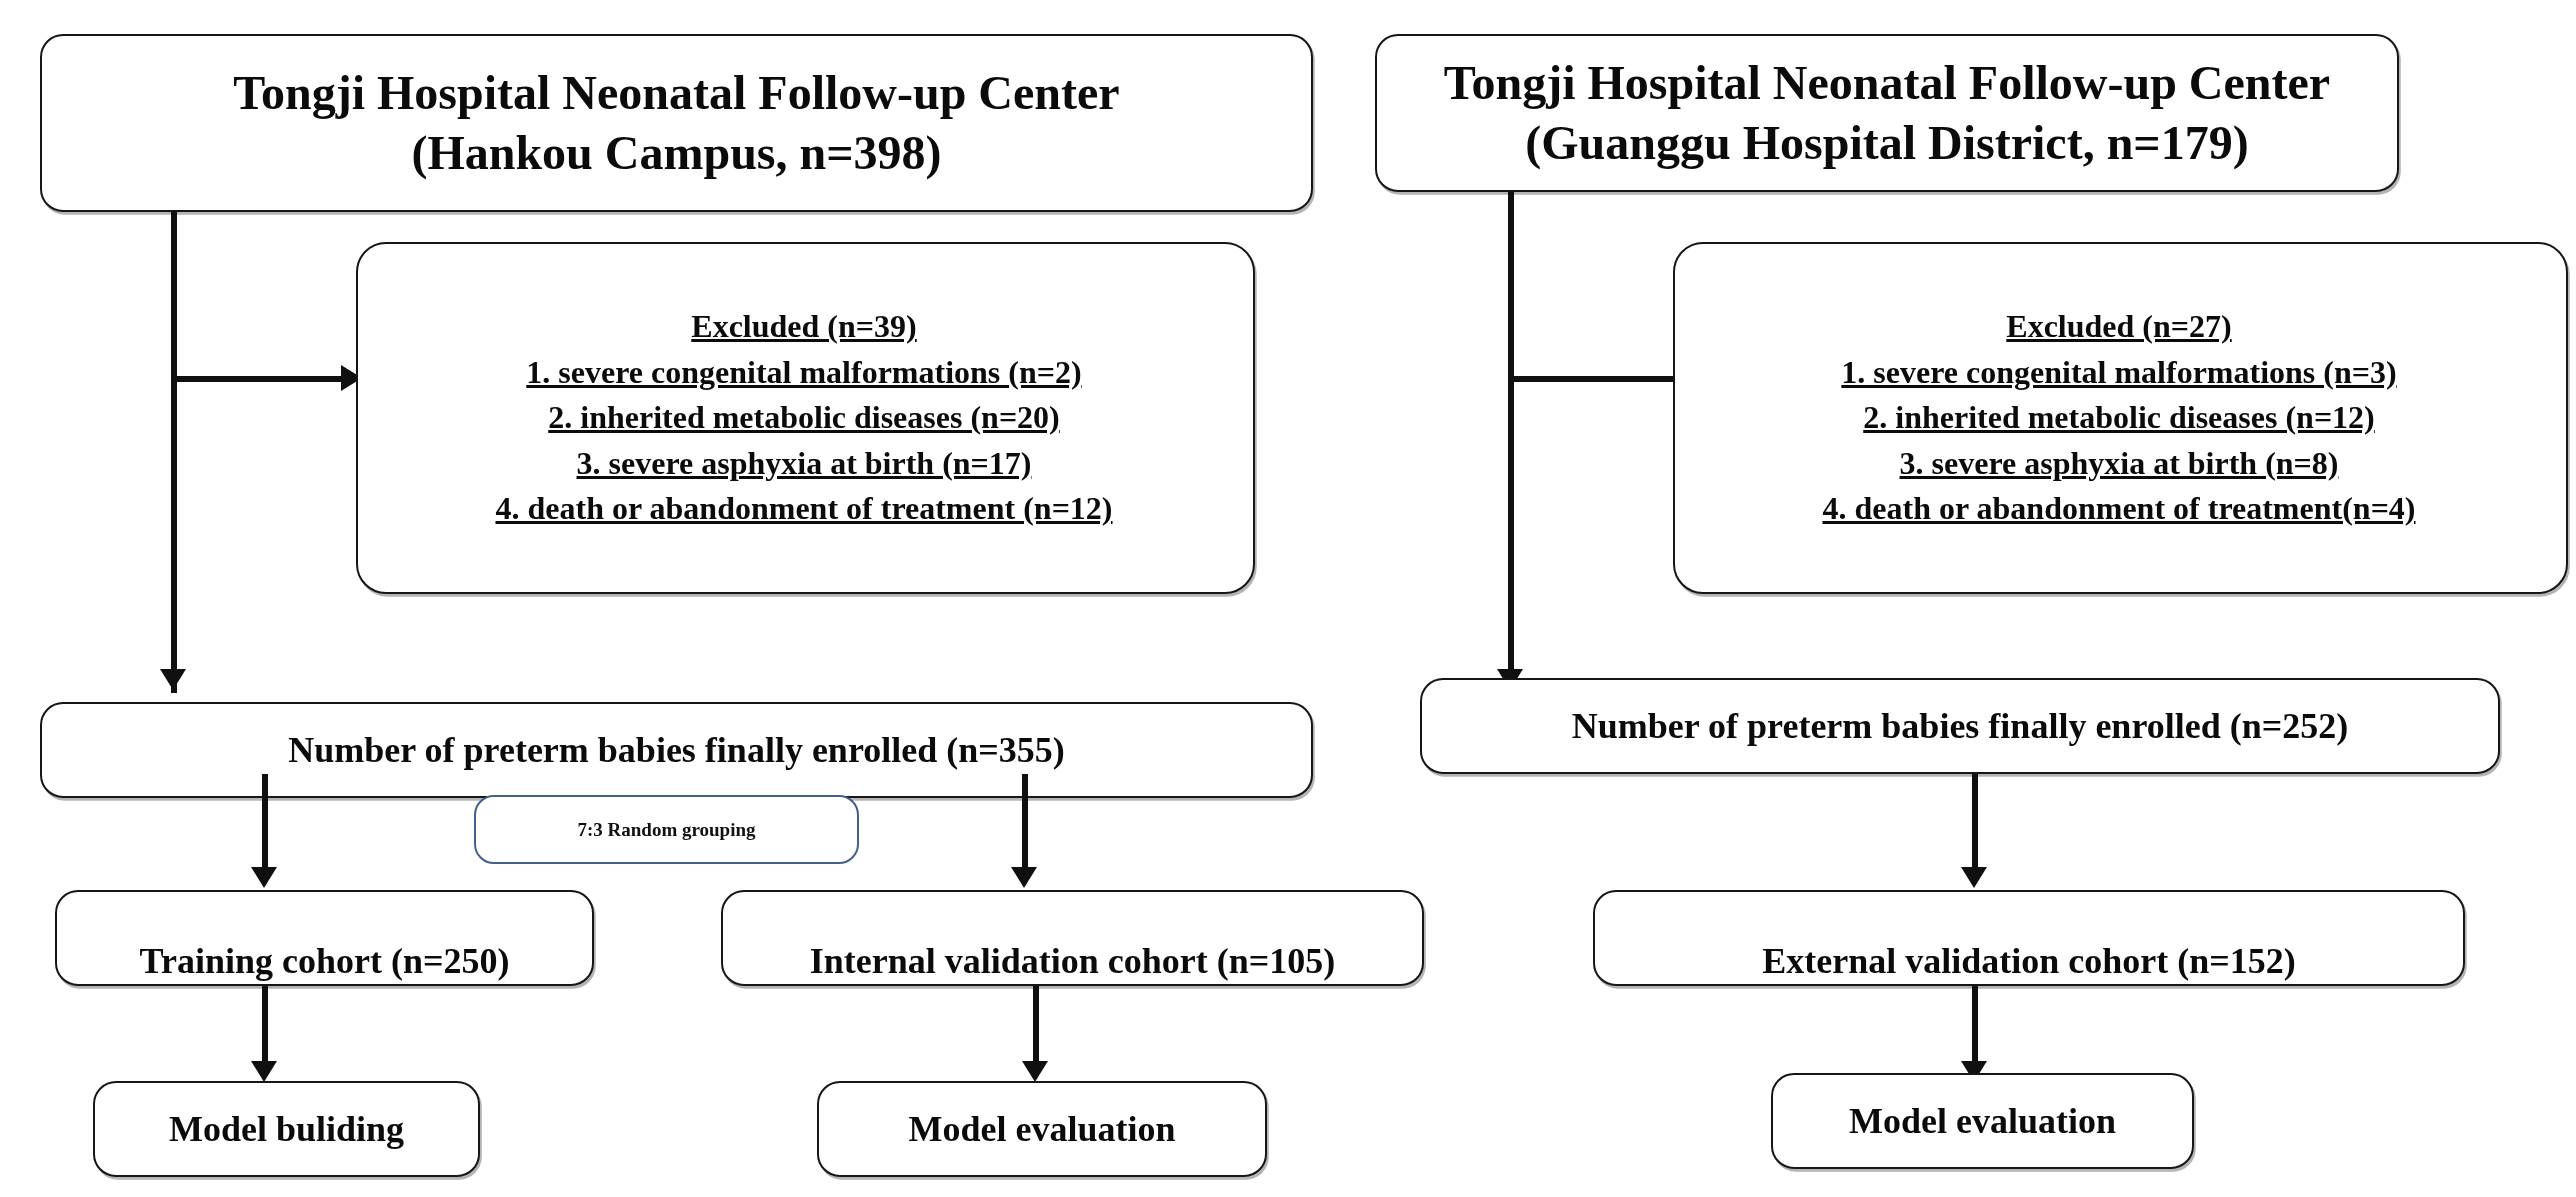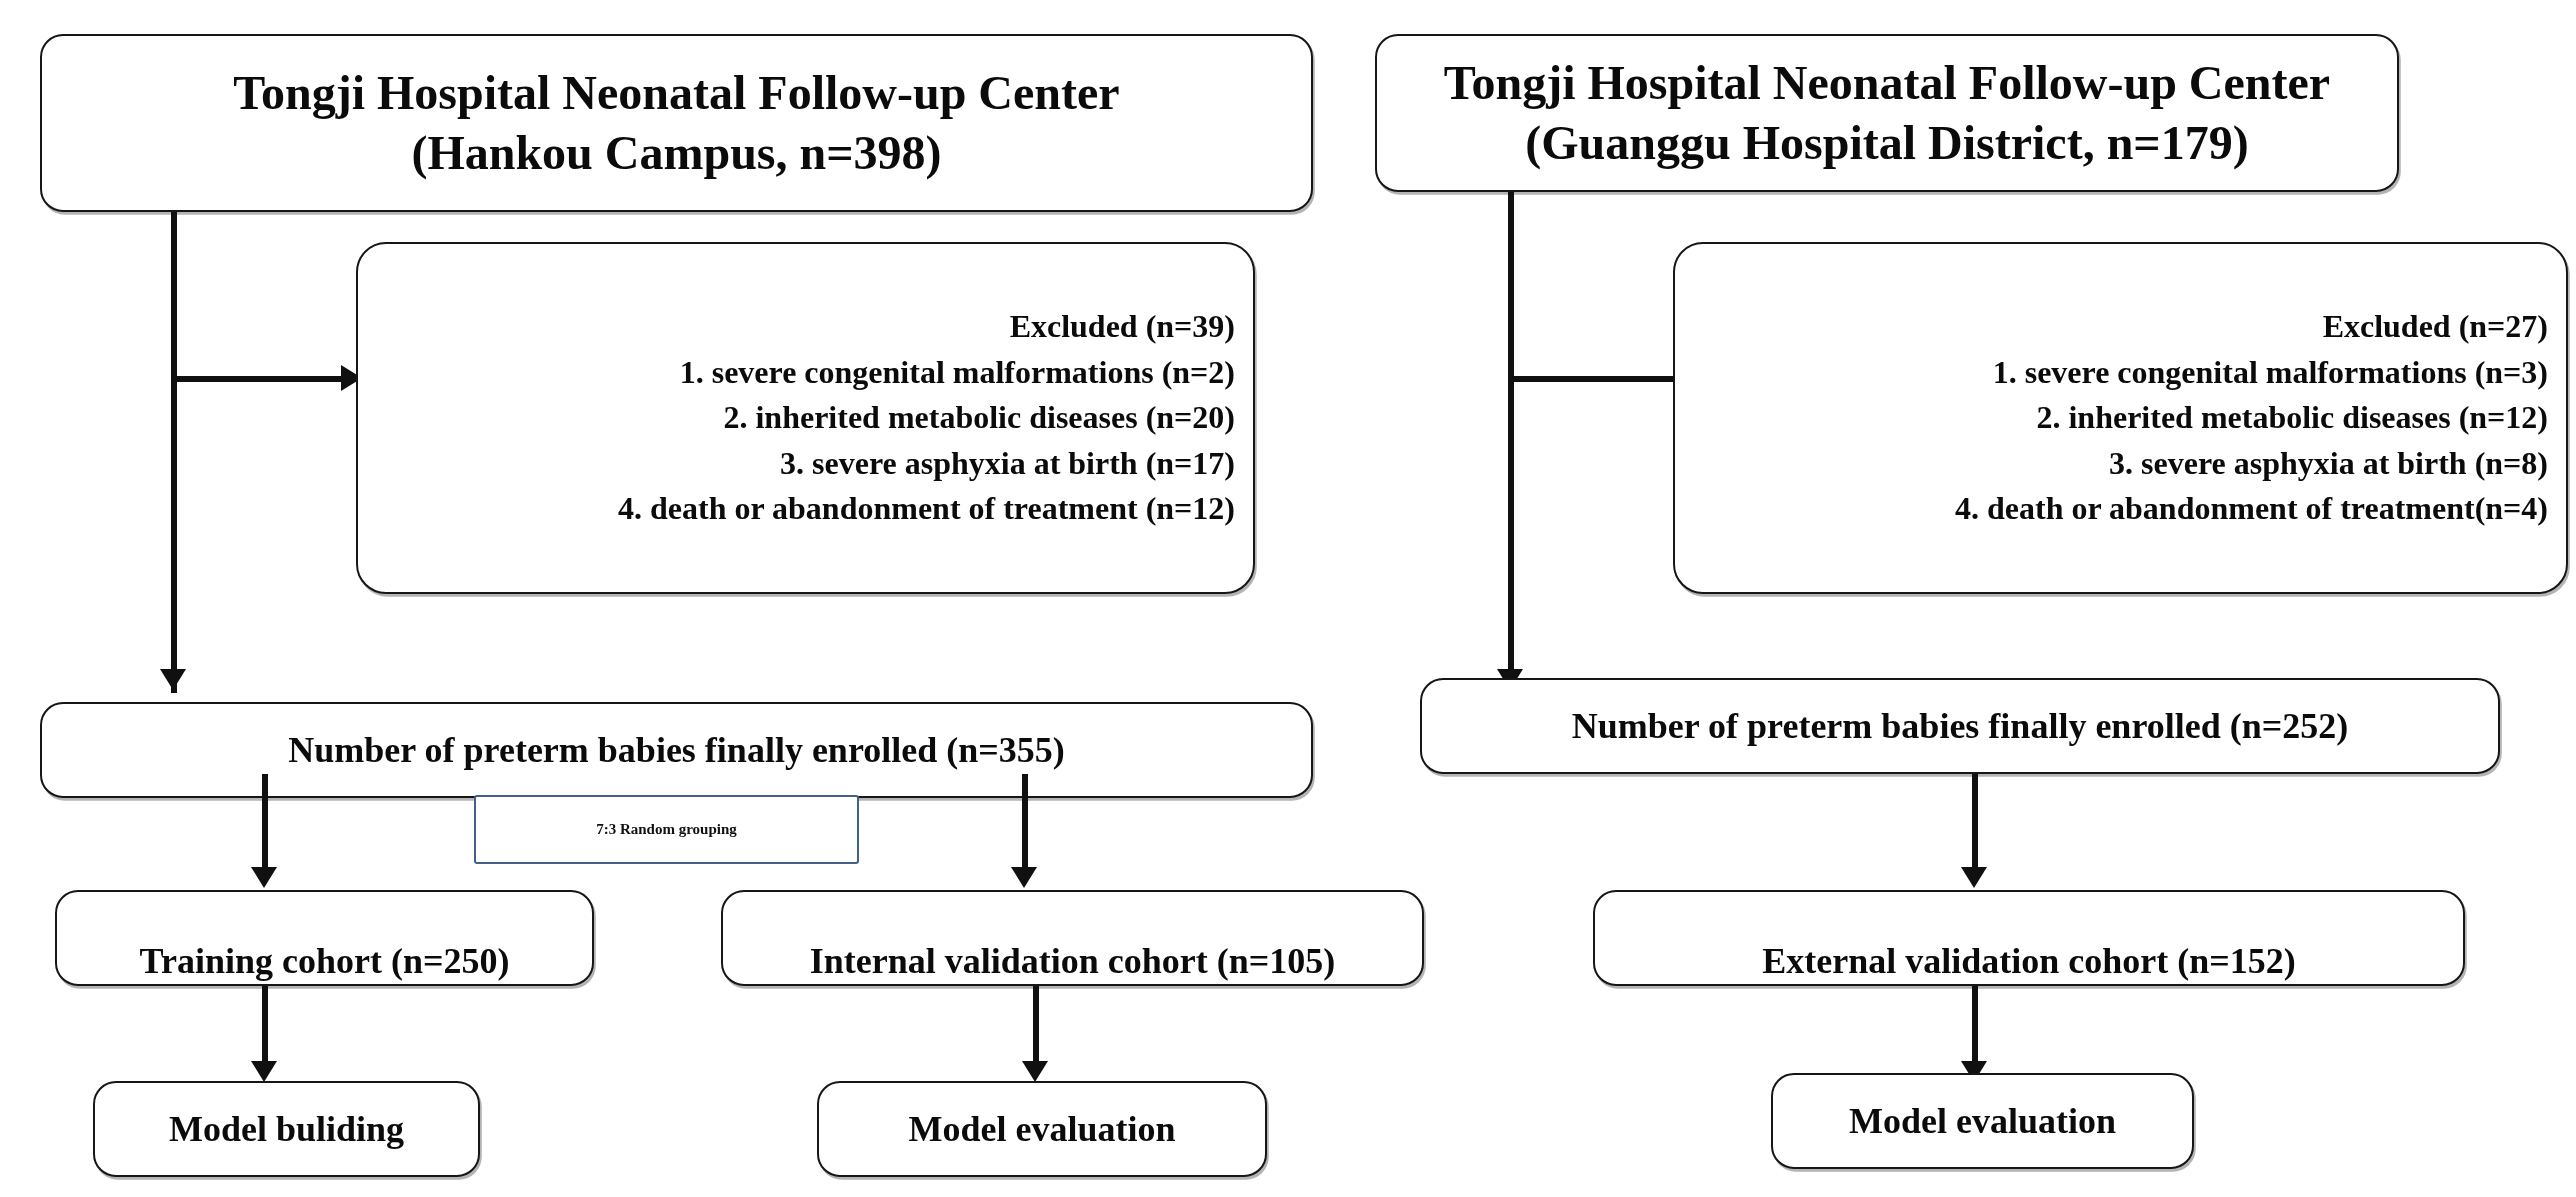--- a/index.html
+++ b/index.html
@@ -45,38 +45,39 @@
   .terminal { font-size: 36px; }
 
   
   .excl {
     justify-content: flex-start;
     align-items: center;
     border-radius: 30px;
     font-size: 32px;
   }
   .excl .txt {
-    text-align: right;
+    text-align: center;
     padding: 0 18px 0 15px;
     width: 100%;
+    text-decoration: underline;
   }
   .excl .line { display: block; white-space: nowrap; line-height: 1.42; }
 
   
   .note {
     position: absolute;
     box-sizing: border-box;
     background: #ffffff;
     border: 2.2px solid #41618a;
-    border-radius: 3px;
+    border-radius: 20px;
     display: flex;
     align-items: center;
     justify-content: center;
     font-weight: bold;
-    font-size: 15px;
+    font-size: 19px;
     color: #111111;
     white-space: nowrap;
   }
 
   
   .vline, .hline {
     position: absolute;
     background: #101010;
   }
   .vline { width: 6.2px; }

